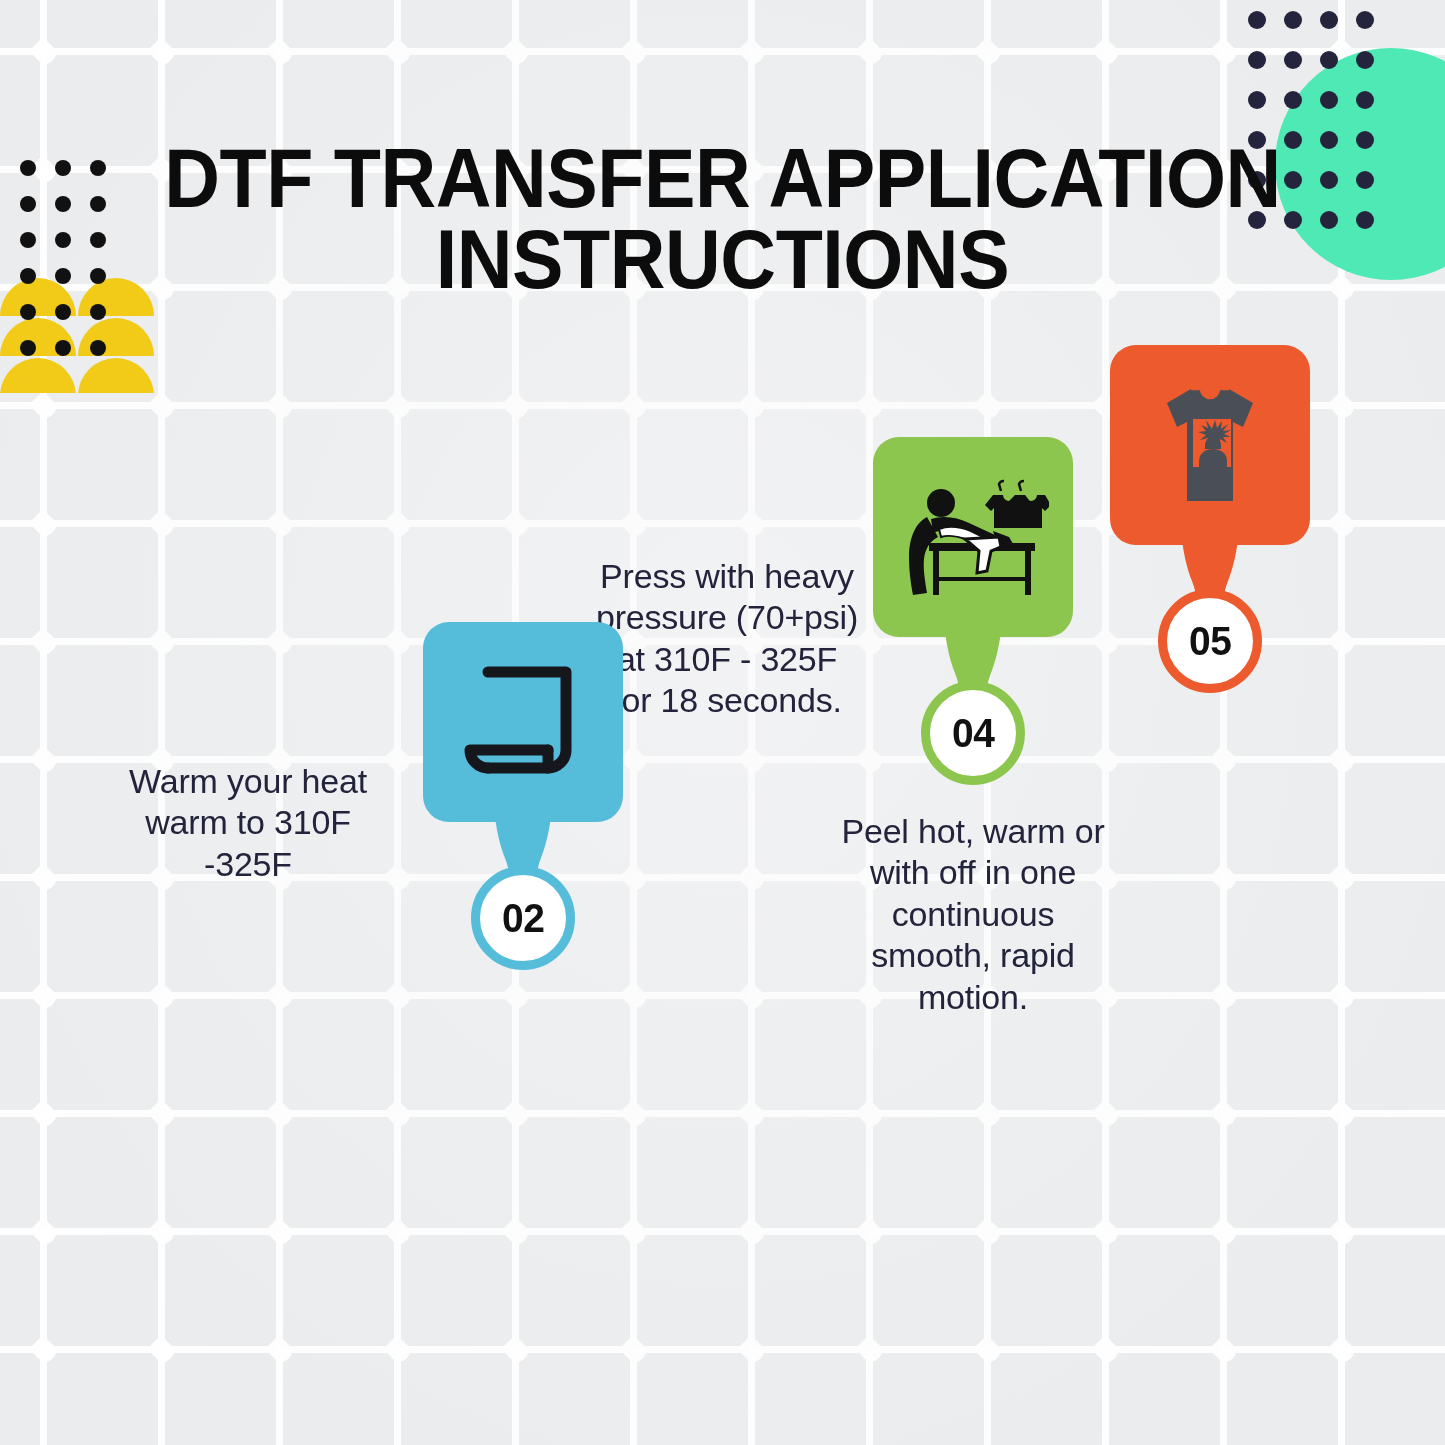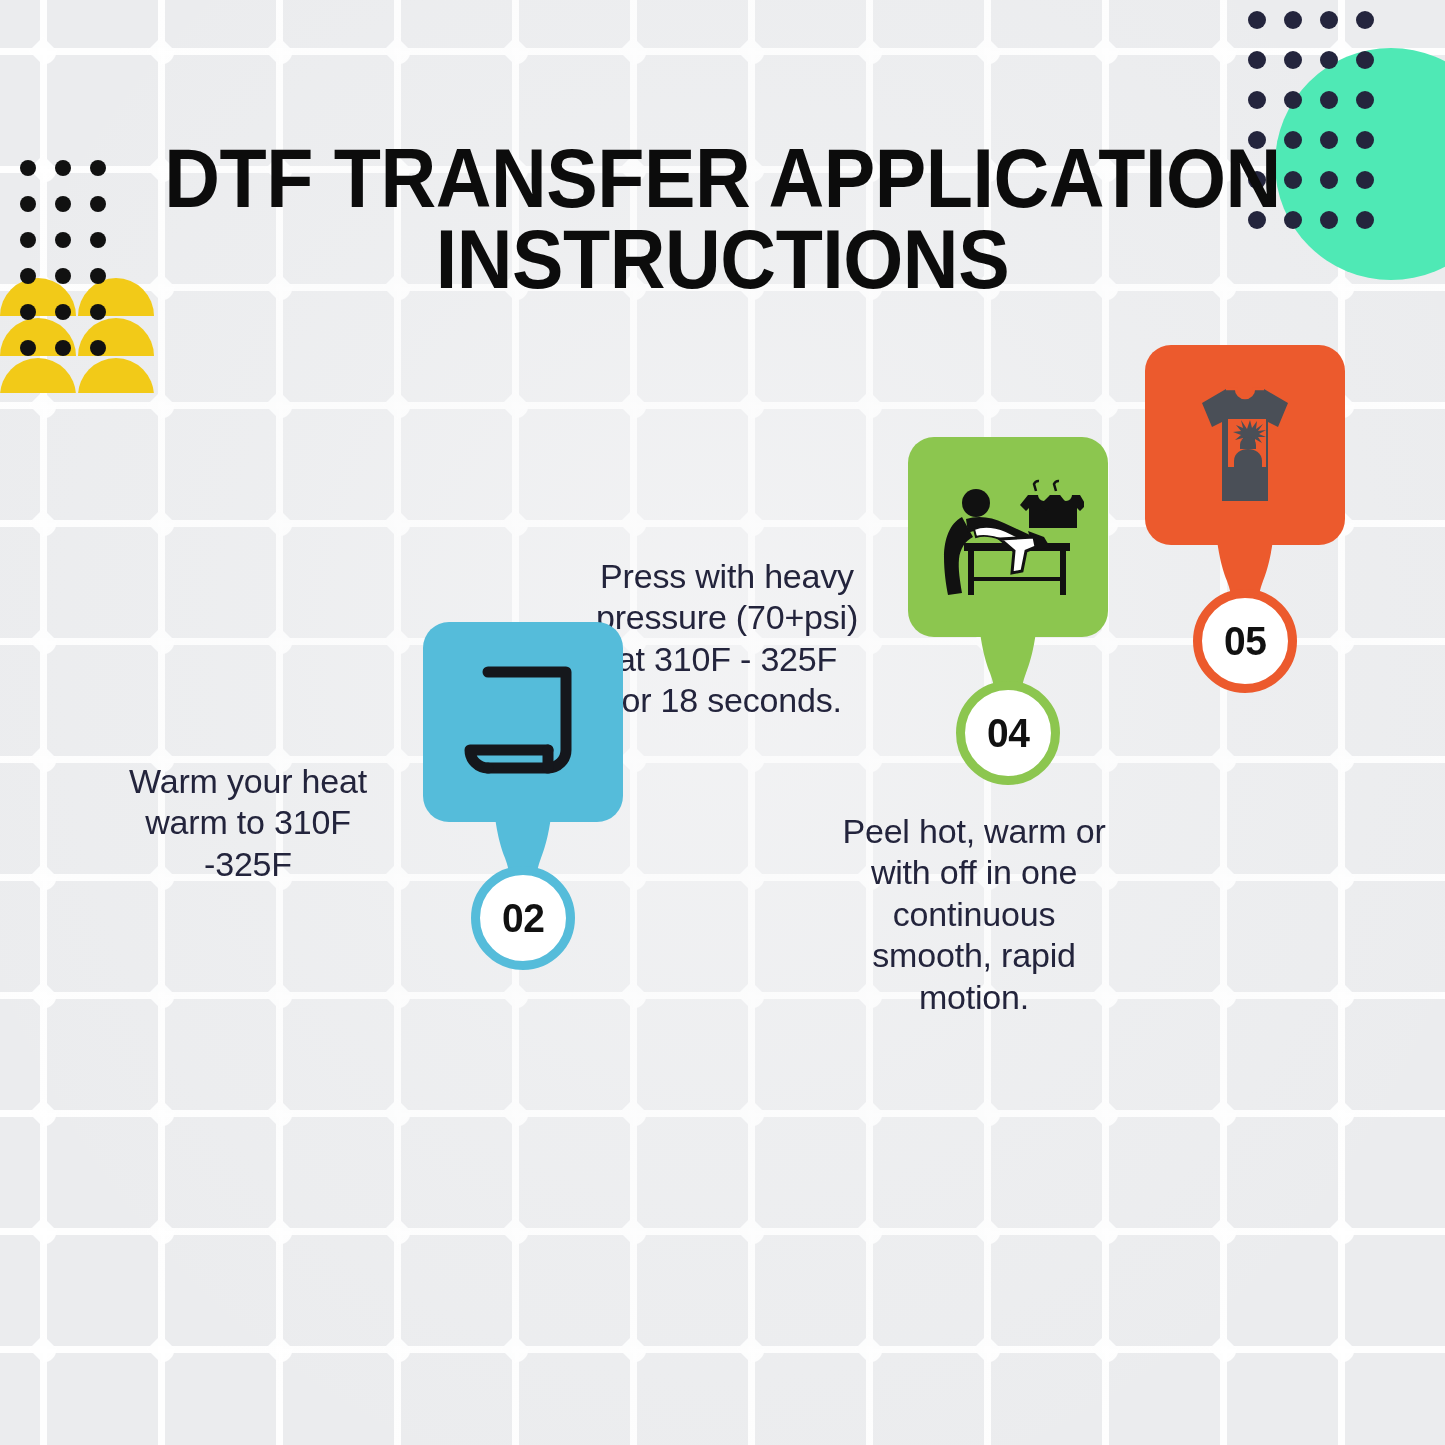--- a/index.html
+++ b/index.html
@@ -149,22 +149,22 @@
     line-height: 1.22;
     color: #23243c;
     width: 268px;
     letter-spacing: -0.2px;
   }
 
   
   #step-01 { left: 113px;  top: 735px; }
   #step-02 { left: 352px;  top: 622px; margin-left: 36px; }
   #step-03 { left: 592px;  top: 530px; }
-  #step-04 { left: 838px;  top: 437px; align-items: flex-end; }
-  #step-05 { left: 1075px; top: 345px; align-items: flex-end; }
+  #step-04 { left: 838px;  top: 437px; }
+  #step-05 { left: 1075px; top: 345px; }
 
   .icon-svg { display: block; }
 </style>
 </head>
 <body>
 
 <div class="bg-grid"></div>
 
 <svg class="bg-diamonds" width="1445" height="1445">
   <defs>

